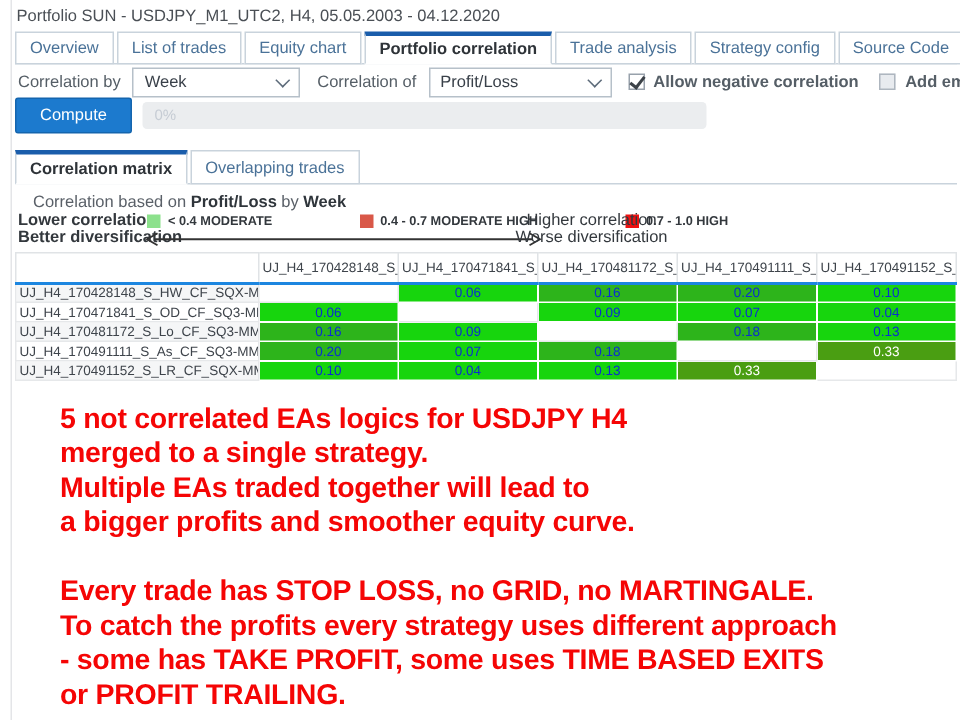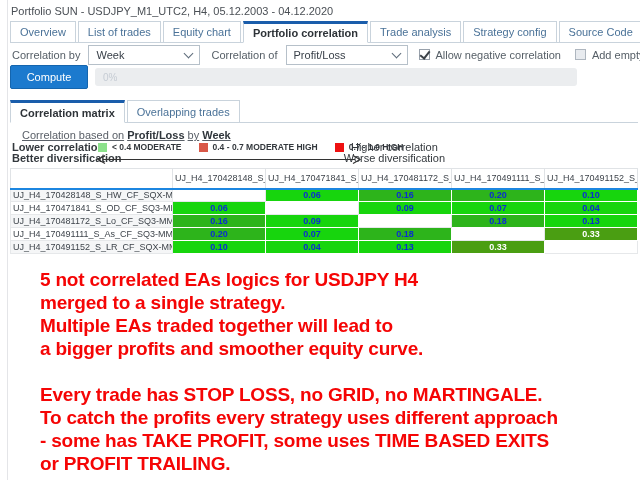--- a/index.html
+++ b/index.html
@@ -18,68 +18,68 @@
   .tab.active{border-top:3px solid #1a5dab;border-bottom:1px solid #fff;font-weight:bold;color:#2e3338;}
 
   .controls{position:absolute;left:12px;top:44px;height:21px;display:flex;align-items:center;
             font-size:11px;color:#555e66;white-space:nowrap;}
   .select{display:flex;align-items:center;justify-content:space-between;border:1px solid #b6c0c9;
           height:20px;box-sizing:border-box;padding:0 7px;margin:0 11px 0 8px;background:#fff;color:#394049;}
   .select .chev{width:6px;height:6px;border-right:1.5px solid #5d6b7a;border-bottom:1.5px solid #5d6b7a;
           transform:rotate(45deg);margin-top:-3px;flex:none;}
   .sel-by{width:112px;}
   .sel-of{width:122px;}
-  .cbrow{display:flex;align-items:flex-start;margin-right:14px;}
+  .cbrow{display:flex;align-items:flex-start;margin-right:14px;font-weight:bold;}
   .cb{width:11px;height:11px;box-sizing:border-box;border:1px solid #98a1ab;background:#fff;
       margin-right:6px;position:relative;flex:none;}
   .cb.unchecked{background:#e8ebef;border-color:#aeb6bf;}
   .cb.checked::after{content:"";position:absolute;left:2px;top:-1px;width:4px;height:8px;
       border-right:2px solid #3c4248;border-bottom:2px solid #3c4248;transform:rotate(38deg);}
 
-  .compute-row{position:absolute;left:10px;top:65px;width:567px;display:flex;align-items:center;}
+  .compute-row{position:absolute;left:10px;top:65px;width:461px;display:flex;align-items:center;}
   .btn-compute{width:76px;height:22px;flex:none;background:#1c7ace;border:1px solid #1465ae;
       border-radius:2px;color:#fff;font-size:11px;display:flex;align-items:center;justify-content:center;}
   .progress{flex:1;height:18px;margin-left:7px;background:#ebedef;border-radius:3px;display:flex;
       align-items:center;padding-left:8px;box-sizing:border-box;font-size:10px;color:#c6ccd4;}
 
-  .caption{position:absolute;left:22px;top:129px;font-size:11px;color:#5a6068;text-decoration:underline;}
+  .caption{position:absolute;left:22px;top:129px;font-size:11px;color:#5a6068;}
   .caption span{margin-right:3px;}
   .caption .b{font-weight:bold;color:#2f353b;}
 
   .legend{position:absolute;left:12px;top:141px;width:433px;height:26px;}
   .legend-left{position:absolute;left:0;top:1px;font-size:11px;font-weight:bold;color:#33383d;line-height:11px;}
-  .legend-items{position:absolute;left:86px;top:1px;display:flex;}
+  .legend-items{position:absolute;left:86px;top:1px;display:flex;gap:41px;}
   .legend-item{display:flex;align-items:center;margin-right:17px;}
   .legend-item .sq{width:9px;height:9px;margin-right:5px;flex:none;}
   .legend-item .lbl{font-size:8.5px;font-weight:bold;color:#33383d;white-space:nowrap;}
   .legend-arrow{position:absolute;left:84px;top:13px;}
   .legend-right{position:absolute;right:0;top:1px;text-align:center;font-size:11px;font-weight:normal;
       color:#33383d;line-height:11px;}
 
   .matrix{position:absolute;left:10px;top:168px;}
   table{border-collapse:collapse;table-layout:fixed;width:627px;}
   col.c0{width:162px;} col.cv{width:93px;}
   th,td{box-sizing:border-box;overflow:hidden;white-space:nowrap;padding:0 2px;}
   thead th{height:20px;font-size:9px;font-weight:normal;color:#3e444b;background:#fff;
       border:1px solid #e0e3e6;border-bottom:2px solid #1c86e0;text-align:center;}
   tbody th{height:13px;font-size:9px;font-weight:normal;color:#3e444b;background:#fff;
       border:1px solid #e6e8ea;text-align:center;}
   tbody tr:nth-child(odd) th{background:#f5f6f7;}
-  tbody td{height:13px;font-size:9px;font-weight:bold;text-align:center;border:1px solid #fff;}
+  tbody td{height:13px;font-size:9px;font-weight:normal;text-align:center;border:1px solid #fff;}
   tbody td.diag{background:#fff;border:1px solid #e6e8ea;}
 
   .annotation{position:absolute;left:12px;top:268px;font-size:19px;font-weight:bold;
       line-height:23px;letter-spacing:-0.2px;white-space:nowrap;}
 </style>
 </head>
 <body>
 
 <div class="left-rule"></div>
 
-<div class="title">Portfolio SUN - USDJPY_M1_UTC2, H4, 05.12.2003 - 04.12.2020</div>
+<div class="title">Portfolio SUN - USDJPY_M1_UTC2, H4, 05.05.2003 - 04.12.2020</div>
 
 <div class="tabstrip main-tabs" id="main-tabs">
     <div class="tab">Overview</div>
     <div class="tab">List of trades</div>
     <div class="tab">Equity chart</div>
     <div class="tab active">Portfolio correlation</div>
     <div class="tab">Trade analysis</div>
     <div class="tab">Strategy config</div>
     <div class="tab">Source Code</div>
   </div>

